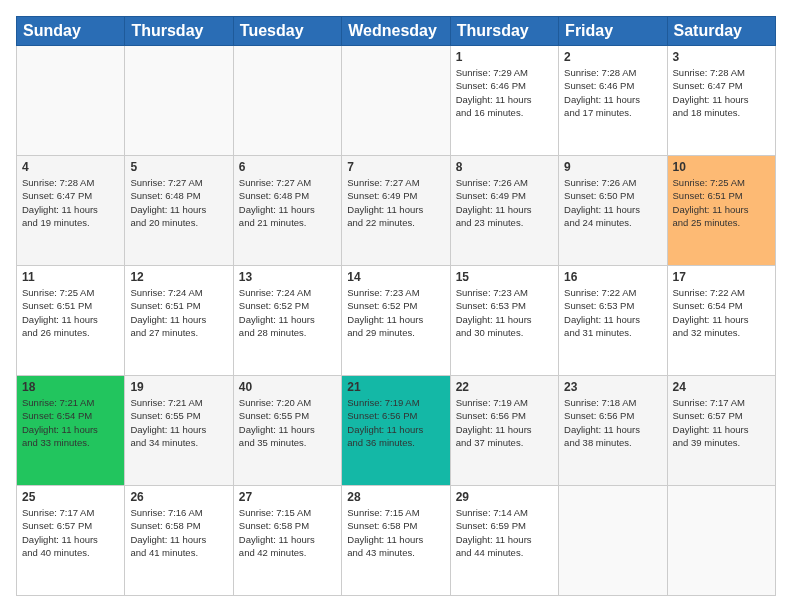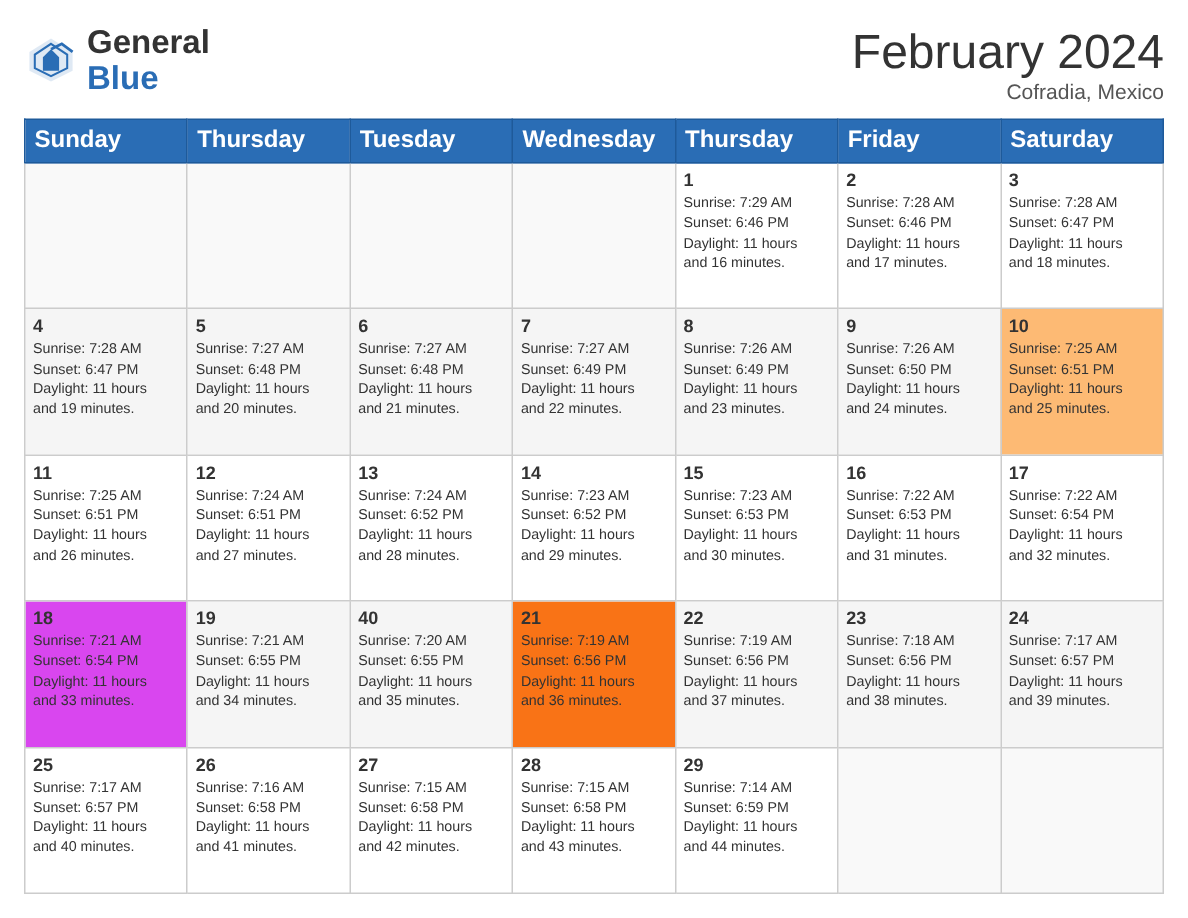--- a/index.html
+++ b/index.html
@@ -106,38 +106,20 @@
     }
 
     .empty-cell {
       background: #f9f9f9;
     }
   </style>
 </head>
 <body>
 
 <div class="page">
-  <div class="header">
-    <div class="logo">
-      <svg class="logo-icon" viewBox="0 0 40 40" xmlns="http://www.w3.org/2000/svg">
-        <polygon points="20,4 36,14 36,28 20,36 4,28 4,14" fill="#2a6db5" opacity="0.15"></polygon>
-        <polygon points="20,8 32,16 32,26 20,32 8,26 8,16" fill="none" stroke="#2a6db5" stroke-width="1.5"></polygon>
-        <path d="M14,18 L20,12 L26,18 L26,28 L14,28 Z" fill="#2a6db5"></path>
-        <path d="M20,12 L28,8 L36,14" fill="none" stroke="#2a6db5" stroke-width="2"></path>
-      </svg>
-      <div class="logo-text">
-        <span class="general">General</span><br>
-        <span class="blue">Blue</span>
-      </div>
-    </div>
-    <div class="title-block">
-      <div class="month-title">February 2024</div>
-      <div class="location">Cofradia, Mexico</div>
-    </div>
-  </div>
 
   <table class="calendar-table">
     <thead>
       <tr>
         <th>Sunday</th>
         <th>Thursday</th>
         <th>Tuesday</th>
         <th>Wednesday</th>
         <th>Thursday</th>
         <th>Friday</th>
@@ -268,42 +250,42 @@
           </td>
           <td>
             <span class="day-number">17</span>
             <div class="day-info" style="white-space: pre-line;">Sunrise: 7:22 AM
 Sunset: 6:54 PM
 Daylight: 11 hours
 and 32 minutes.</div>
           </td>
         </tr>
         <tr>
-          <td style="background: #d946ef;">
+          <td style="background: #22c55e;">
             <span class="day-number">18</span>
             <div class="day-info" style="white-space: pre-line;">Sunrise: 7:21 AM
 Sunset: 6:54 PM
 Daylight: 11 hours
 and 33 minutes.</div>
           </td>
           <td style="background: rgb(245, 245, 245); margin-left: 21px;">
             <span class="day-number">19</span>
             <div class="day-info" style="white-space: pre-line;">Sunrise: 7:21 AM
 Sunset: 6:55 PM
 Daylight: 11 hours
 and 34 minutes.</div>
           </td>
           <td style="background: rgb(245, 245, 245);">
             <span class="day-number">40</span>
             <div class="day-info" style="white-space: pre-line;">Sunrise: 7:20 AM
 Sunset: 6:55 PM
 Daylight: 11 hours
 and 35 minutes.</div>
           </td>
-          <td style="background: #f97316;">
+          <td style="background: #14b8a6;">
             <span class="day-number">21</span>
             <div class="day-info" style="white-space: pre-line;">Sunrise: 7:19 AM
 Sunset: 6:56 PM
 Daylight: 11 hours
 and 36 minutes.</div>
           </td>
           <td style="background: rgb(245, 245, 245);">
             <span class="day-number">22</span>
             <div class="day-info" style="white-space: pre-line;">Sunrise: 7:19 AM
 Sunset: 6:56 PM

